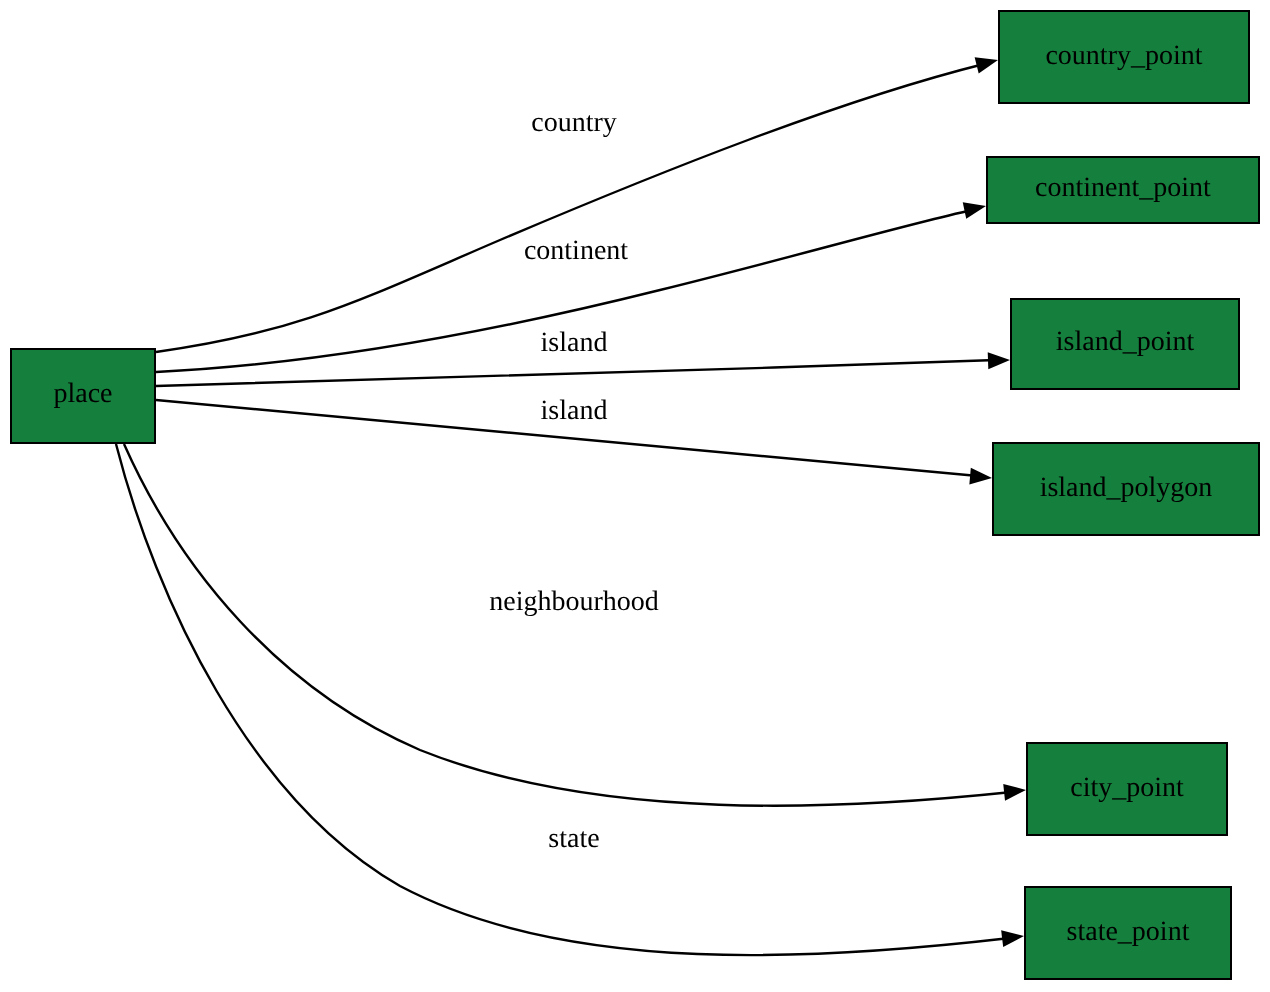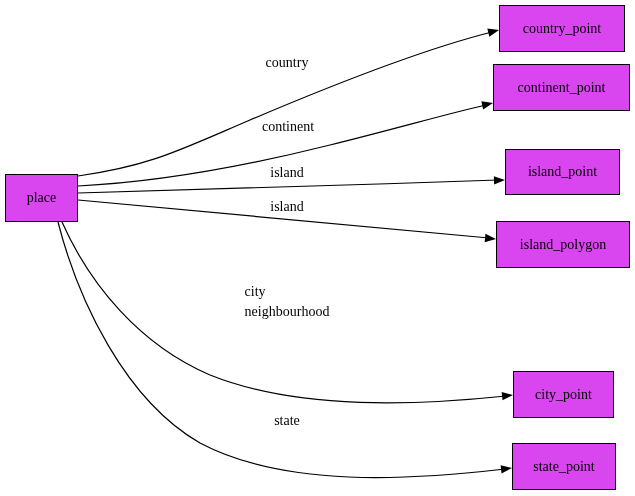--- a/index.html
+++ b/index.html
@@ -24,21 +24,21 @@
     position: absolute;
     left: 0;
     top: 0;
     width: 635px;
     height: 496px;
   }
   .node {
     position: absolute;
     box-sizing: border-box;
     border: 1px solid #000000;
-    background: #d946ef;
+    background: #15803d;
     display: flex;
     align-items: center;
     justify-content: center;
     font-family: "Liberation Serif", "DejaVu Serif", serif;
     font-size: 14px;
     color: #000000;
     white-space: nowrap;
     line-height: 1;
   }
   .edge-label {
@@ -73,29 +73,29 @@
       <path d="M62,222 C90,285 140,345 210,375 C300,411 420,405 506,396" fill="none" stroke="#000000" stroke-width="1.2"></path>
       <polygon points="0,0 -11,-4.2 -11,4.2" fill="#000000" transform="translate(513,395) rotate(-6)"></polygon>
       <path d="M58,222 C78,300 125,400 200,443 C285,488 410,480 505,469" fill="none" stroke="#000000" stroke-width="1.2"></path>
       <polygon points="0,0 -11,-4.2 -11,4.2" fill="#000000" transform="translate(512,468) rotate(-7)"></polygon>
     </svg>
 
   <div class="node" id="node-place" style="left: 5px; top: 174px; width: 73px; height: 48px;">place</div>
 
   <div id="node-container">
       <div class="node" style="left: 499px; top: 5px; width: 126px; height: 47px;">country_point</div>
-      <div class="node" style="left: 493px; top: 64px; width: 137px; height: 47px;">continent_point</div>
+      <div class="node" style="left: 493px; top: 78px; width: 137px; height: 34px;">continent_point</div>
       <div class="node" style="left: 505px; top: 149px; width: 115px; height: 46px;">island_point</div>
       <div class="node" style="left: 496px; top: 221px; width: 134px; height: 47px;">island_polygon</div>
       <div class="node" style="left: 513px; top: 371px; width: 101px; height: 47px;">city_point</div>
       <div class="node" style="left: 512px; top: 443px; width: 104px; height: 47px;">state_point</div>
     </div>
 
   <div id="label-container">
       <div class="edge-label" style="left: 287px; top: 62px;">country</div>
       <div class="edge-label" style="left: 288px; top: 126px;">continent</div>
       <div class="edge-label" style="left: 287px; top: 172px;">island</div>
       <div class="edge-label" style="left: 287px; top: 206px;">island</div>
-      <div class="edge-label multi" style="left: 287px; top: 302px;"><div>city</div><div>neighbourhood</div></div>
+      <div class="edge-label multi" style="left: 287px; top: 302px;"><div>neighbourhood</div></div>
       <div class="edge-label" style="left: 287px; top: 420px;">state</div>
     </div>
 
 </div>
 
 </body></html>

